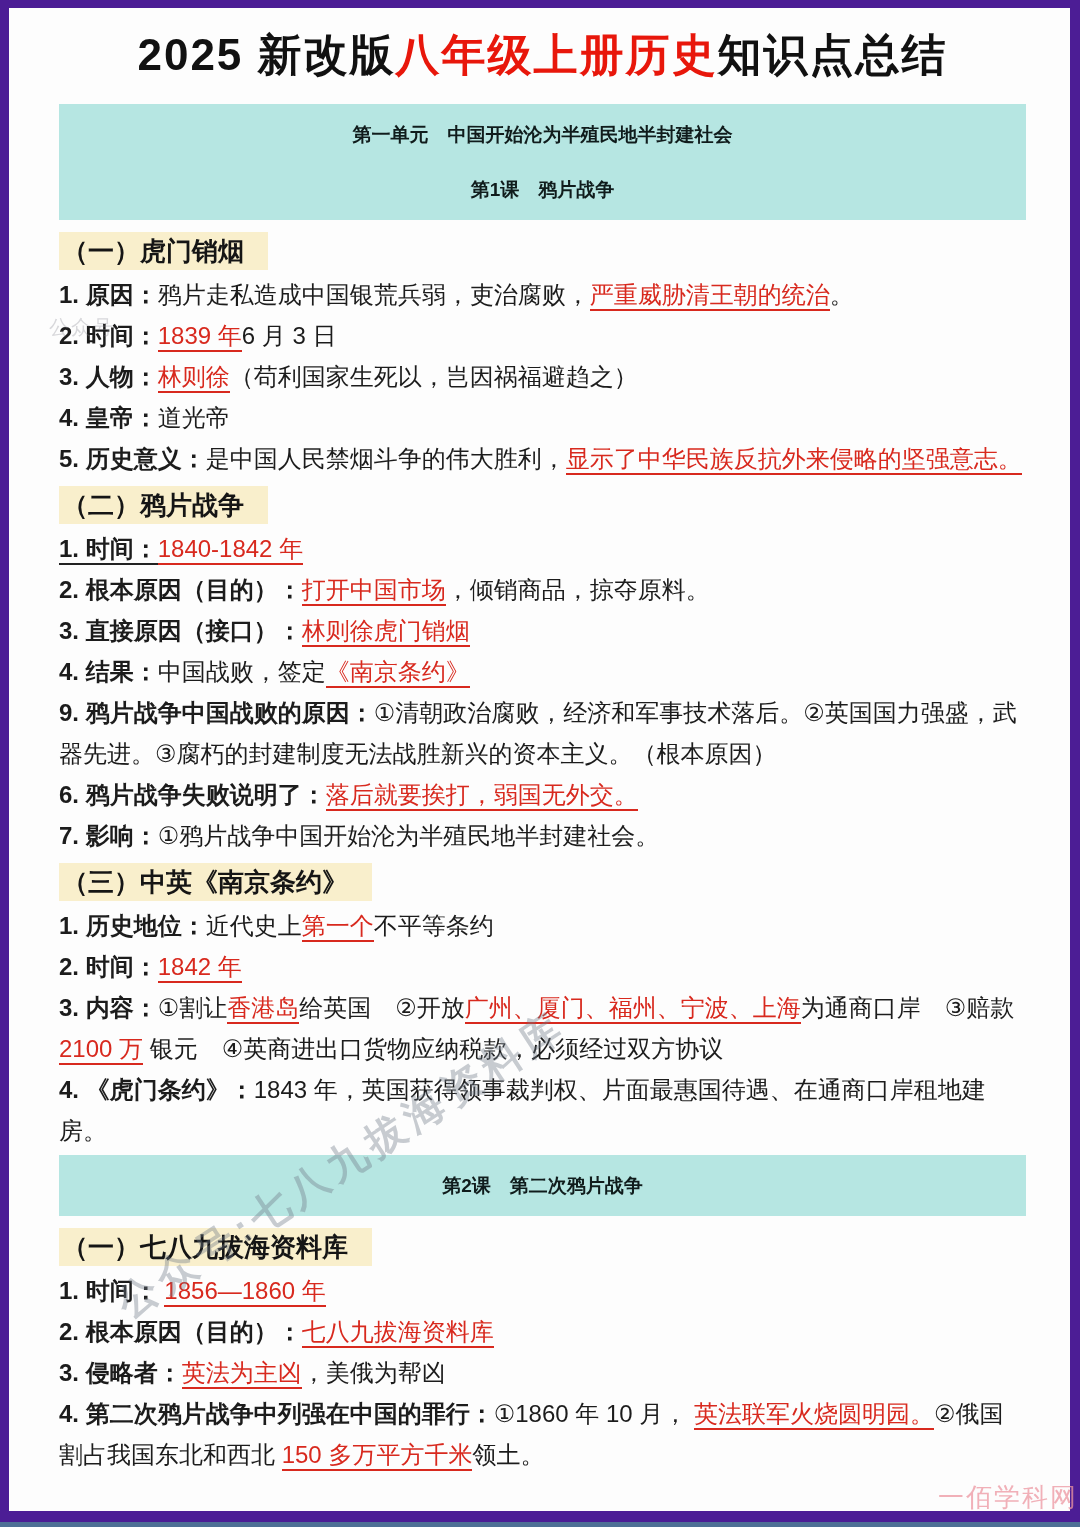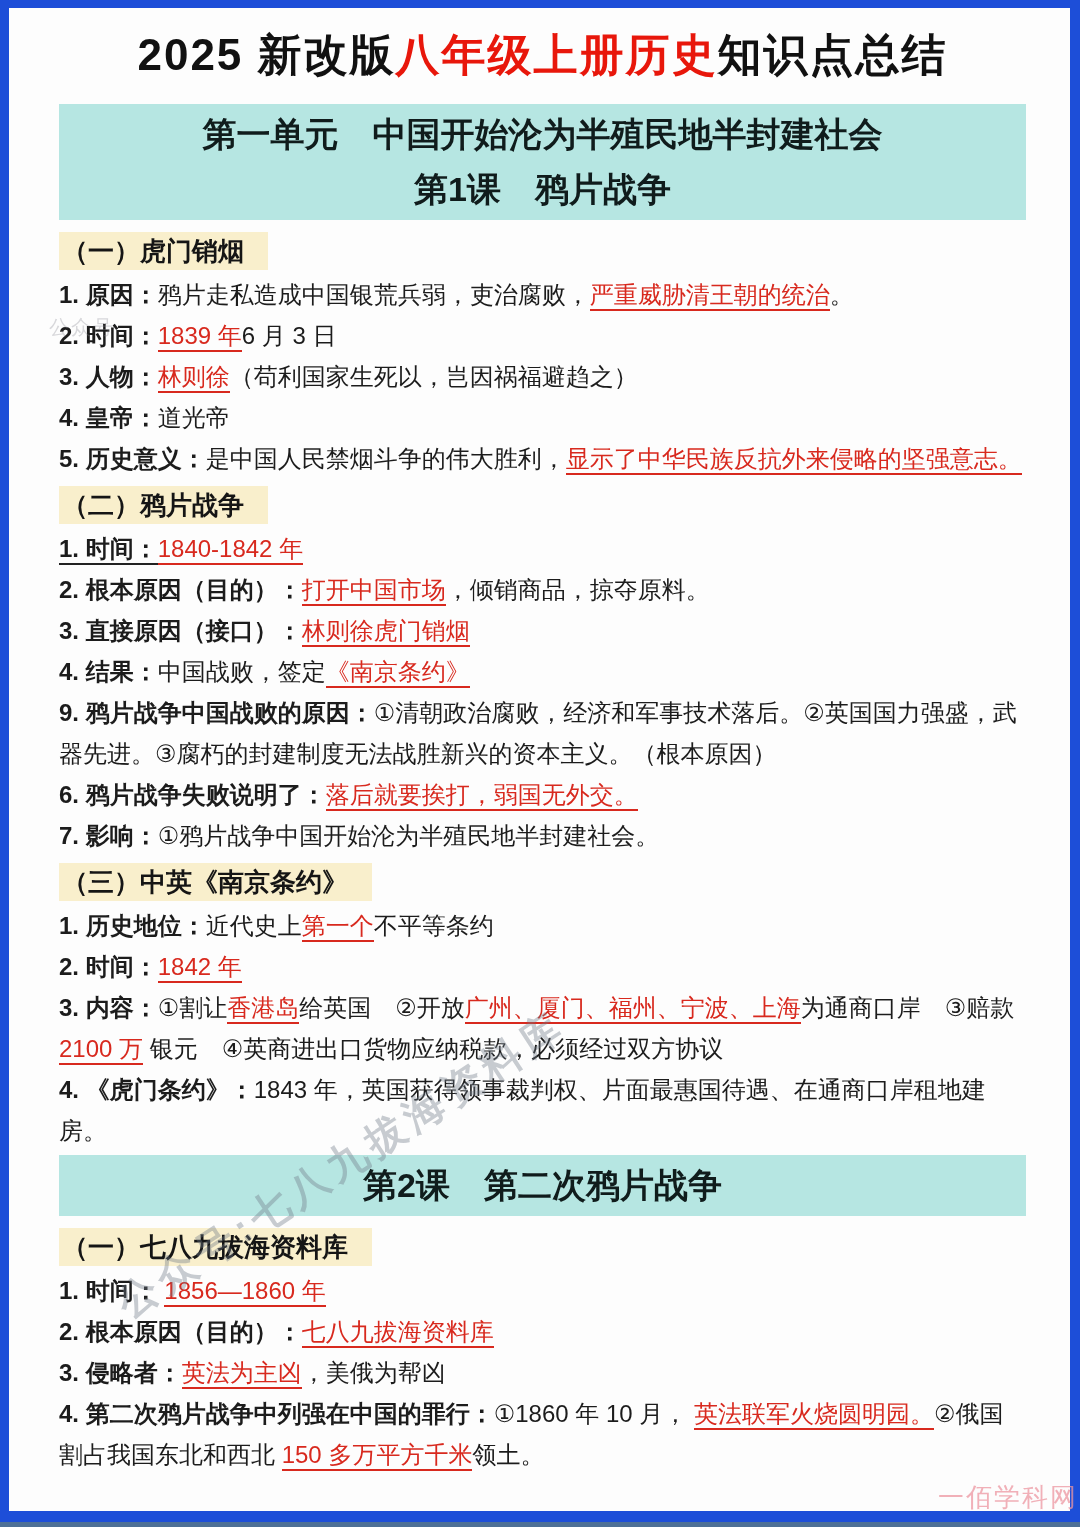--- a/index.html
+++ b/index.html
@@ -1,37 +1,37 @@
 <!DOCTYPE html>
 <html><head>
 <meta charset="utf-8">
 <style>
   html,body{margin:0;padding:0;background:#ffffff;}
   body{font-family:"Liberation Sans","DejaVu Sans",sans-serif;color:#1c1c1c;}
   .frame{
     width:1080px;height:1527px;box-sizing:border-box;
-    background:#1d4ed8;
+    background:#4c1d95;
     padding:8px 10px 16px 9px;
     position:relative;overflow:hidden;
   }
   .frame .bottom-strip{
     position:absolute;left:0;right:0;bottom:0;height:5px;background:#4e7096;
   }
   .page{
     background:#fdfdfd;width:100%;height:100%;box-sizing:border-box;
     padding:14px 44px 0 50px;
     position:relative;overflow:hidden;
   }
   .title{
     text-align:center;font-size:44px;font-weight:bold;
     margin:4px 0 20px;letter-spacing:2px;line-height:58px;color:#111;
   }
   .title .red{color:#e8170b;}
   .banner{
-    background:#b6e6e2;text-align:center;font-weight:bold;font-size:34px;
+    background:#b6e6e2;text-align:center;font-weight:bold;font-size:19px;
     padding:3px 0;margin:4px 0 12px;color:#101c1c;
   }
   .banner p{margin:0;line-height:55px;}
   .sec-heading-wrap{margin:7px 0 4px;line-height:1;}
   .sec-heading{
     background:#f9efcc;font-weight:bold;font-size:26px;
     padding:6px 24px 6px 3px;display:inline-block;color:#151515;
   }
   .para{font-size:24px;line-height:41px;margin:0;}
   .para.indent{padding-left:148px;}

